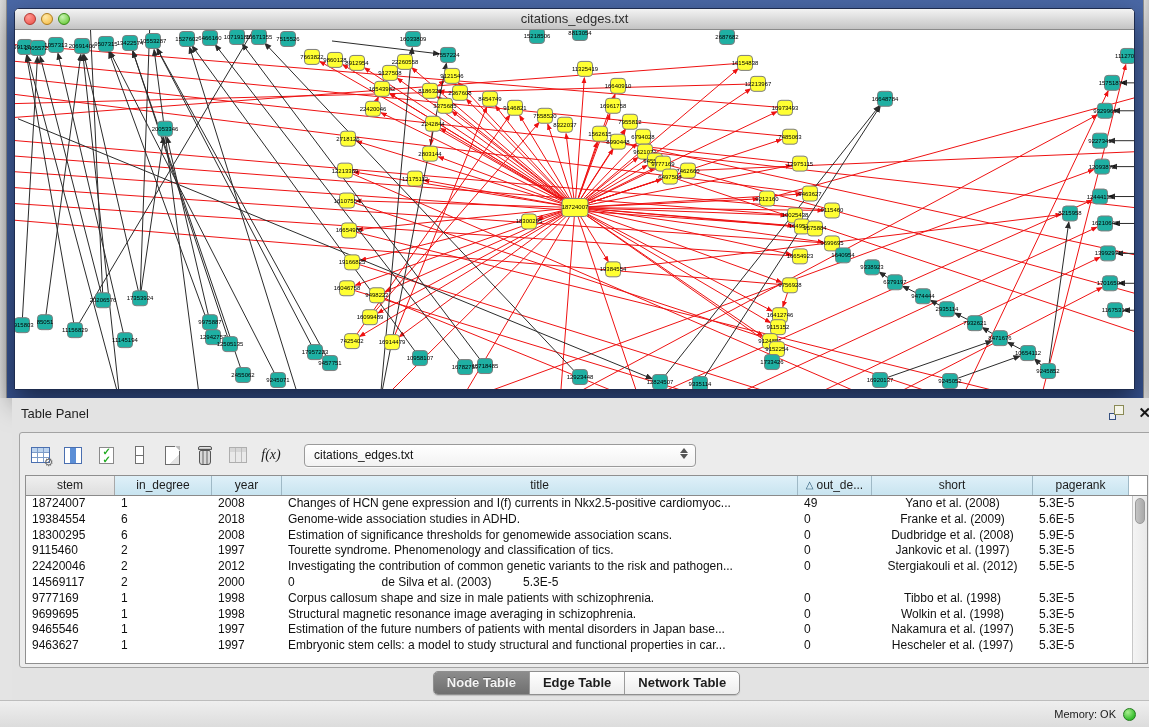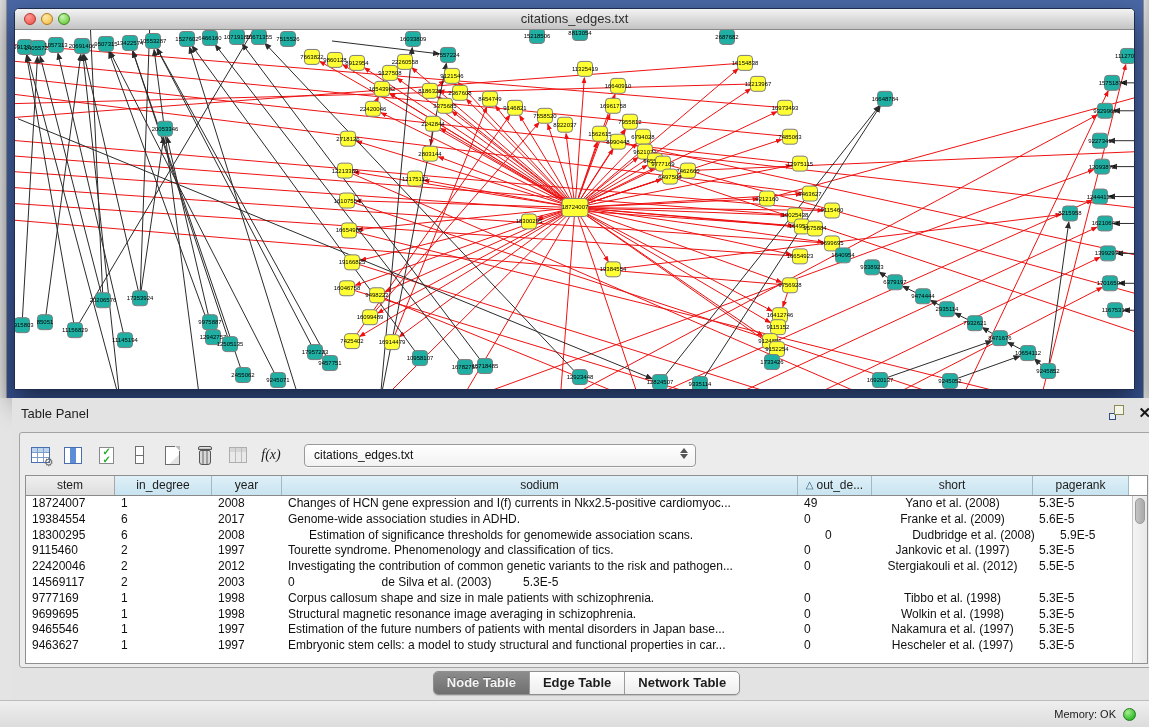--- a/index.html
+++ b/index.html
@@ -852,49 +852,49 @@
             <i class="dn"></i>
           </span>
       </div>
     </div>
 
     <div class="tblwrap">
       <div class="thead" id="thead">
           <div class="th sel" style="width: 89px;">stem</div>
           <div class="th" style="width: 97px;">in_degree</div>
           <div class="th" style="width: 70px;">year</div>
-          <div class="th" style="width: 516px;">sodium</div>
+          <div class="th" style="width: 516px;">title</div>
           <div class="th" style="width: 74px;"><span class="sort">△</span>out_de...</div>
           <div class="th" style="width: 161px;">short</div>
           <div class="th" style="width: 96px;">pagerank</div>
         </div>
       <div class="tbody" id="tbody">
           <div class="trow">
             <div class="td" style="width: 89px;">18724007</div>
             <div class="td" style="width: 97px;">1</div>
             <div class="td" style="width: 70px;">2008</div>
             <div class="td" style="width: 516px;">Changes of HCN gene expression and I(f) currents in Nkx2.5-positive cardiomyoc...</div>
             <div class="td" style="width: 74px;">49</div>
             <div class="td center" style="width: 161px;">Yano et al. (2008)</div>
             <div class="td" style="width: 96px;">5.3E-5</div>
           </div>
           <div class="trow">
             <div class="td" style="width: 89px;">19384554</div>
             <div class="td" style="width: 97px;">6</div>
-            <div class="td" style="width: 70px;">2017</div>
+            <div class="td" style="width: 70px;">2018</div>
             <div class="td" style="width: 516px;">Genome-wide association studies in ADHD.</div>
             <div class="td" style="width: 74px;">0</div>
             <div class="td center" style="width: 161px;">Franke et al. (2009)</div>
             <div class="td" style="width: 96px;">5.6E-5</div>
           </div>
           <div class="trow">
             <div class="td" style="width: 89px;">18300295</div>
             <div class="td" style="width: 97px;">6</div>
             <div class="td" style="width: 70px;">2008</div>
-            <div class="td" style="width: 516px; margin-left: 21px;">Estimation of significance thresholds for genomewide association scans.</div>
+            <div class="td" style="width: 516px;">Estimation of significance thresholds for genomewide association scans.</div>
             <div class="td" style="width: 74px;">0</div>
             <div class="td center" style="width: 161px;">Dudbridge et al. (2008)</div>
             <div class="td" style="width: 96px;">5.9E-5</div>
           </div>
           <div class="trow">
             <div class="td" style="width: 89px;">9115460</div>
             <div class="td" style="width: 97px;">2</div>
             <div class="td" style="width: 70px;">1997</div>
             <div class="td" style="width: 516px;">Tourette syndrome. Phenomenology and classification of tics.</div>
             <div class="td" style="width: 74px;">0</div>
@@ -906,21 +906,21 @@
             <div class="td" style="width: 97px;">2</div>
             <div class="td" style="width: 70px;">2012</div>
             <div class="td" style="width: 516px;">Investigating the contribution of common genetic variants to the risk and pathogen...</div>
             <div class="td" style="width: 74px;">0</div>
             <div class="td center" style="width: 161px;">Stergiakouli et al. (2012)</div>
             <div class="td" style="width: 96px;">5.5E-5</div>
           </div>
           <div class="trow">
             <div class="td" style="width: 89px;">14569117</div>
             <div class="td" style="width: 97px;">2</div>
-            <div class="td" style="width: 70px;">2003</div>
+            <div class="td" style="width: 70px;">2000</div>
             <div class="td" style="width: 74px;">0</div>
             <div class="td center" style="width: 161px;">de Silva et al. (2003)</div>
             <div class="td" style="width: 96px;">5.3E-5</div>
           </div>
           <div class="trow">
             <div class="td" style="width: 89px;">9777169</div>
             <div class="td" style="width: 97px;">1</div>
             <div class="td" style="width: 70px;">1998</div>
             <div class="td" style="width: 516px;">Corpus callosum shape and size in male patients with schizophrenia.</div>
             <div class="td" style="width: 74px;">0</div>

